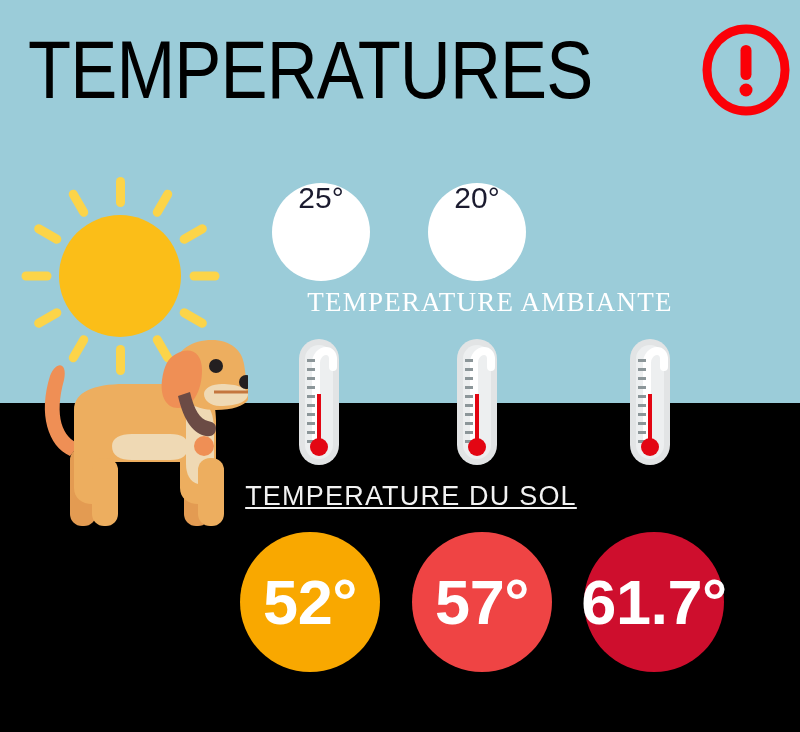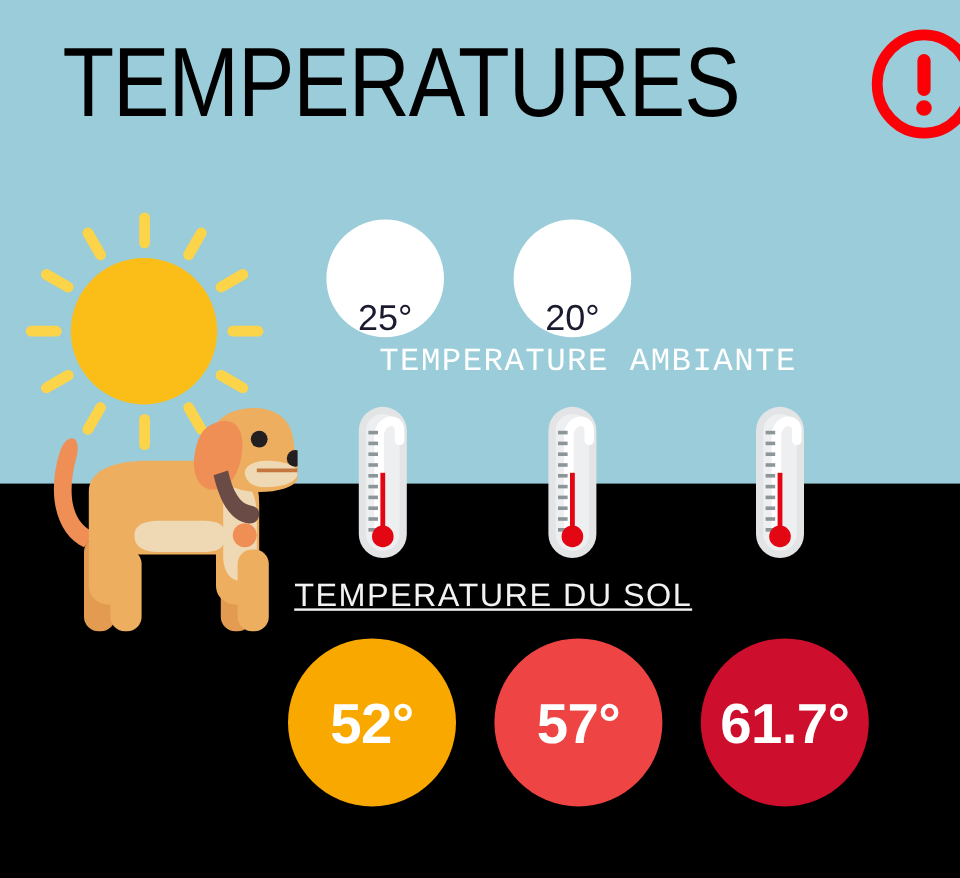--- a/index.html
+++ b/index.html
@@ -36,21 +36,21 @@
   }
 
   
   .header {
     position: absolute;
     left: 0; top: 0;
     width: 770px;
     height: 140px;
     display: flex;
     align-items: center;
-    padding-left: 52px;
+    padding-left: 28px;
     box-sizing: border-box;
   }
   .page-title {
     font-family: "Liberation Sans Narrow", "Liberation Sans", sans-serif;
     font-size: 82px;
     font-weight: 400;
     letter-spacing: -1px;
     color: #000000;
     line-height: 1;
     transform: scaleX(0.86);
@@ -108,21 +108,21 @@
     height: 100px;
   }
   .amb-circle {
     position: absolute;
     top: 0;
     width: 98px;
     height: 98px;
     border-radius: 50%;
     background: #FFFFFF;
     display: flex;
-    align-items: flex-end;
+    align-items: flex-start;
     justify-content: center;
   }
   .amb-circle.c0 { left: 14px; }
   .amb-circle.c1 { left: 170px; }
   .amb-circle.c2 { left: 344px; }
   .amb-val {
     font-family: "Liberation Sans", sans-serif;
     font-size: 30px;
     font-weight: 400;
     color: #1B1B2F;
@@ -131,21 +131,21 @@
   }
 
   .label-ambient {
     position: absolute;
     left: 0;
     top: 287px;
     width: 800px;
     text-align: center;
     padding-left: 180px;
     box-sizing: border-box;
-    font-family: Liberation Mono, monospace;
+    font-family: Liberation Serif, serif;
     font-size: 27px;
     font-weight: 300;
     letter-spacing: 1.2px;
     color: #FFFFFF;
     white-space: nowrap;
   }
 
   
   .thermos {
     position: absolute;
@@ -198,21 +198,21 @@
     border-radius: 50%;
     display: flex;
     align-items: center;
     justify-content: center;
   }
   .gnd-circle.g0 { left: 240px; }
   .gnd-circle.g1 { left: 412px; }
   .gnd-circle.g2 { left: 584px; }
   .gnd-val {
     font-family: "Liberation Sans", sans-serif;
-    font-size: 47px;
+    font-size: 63px;
     font-weight: 700;
     color: #FFFFFF;
     line-height: 1;
     letter-spacing: -0.5px;
   }
 </style>
 </head>
 <body>
 
 <div id="infographic">

